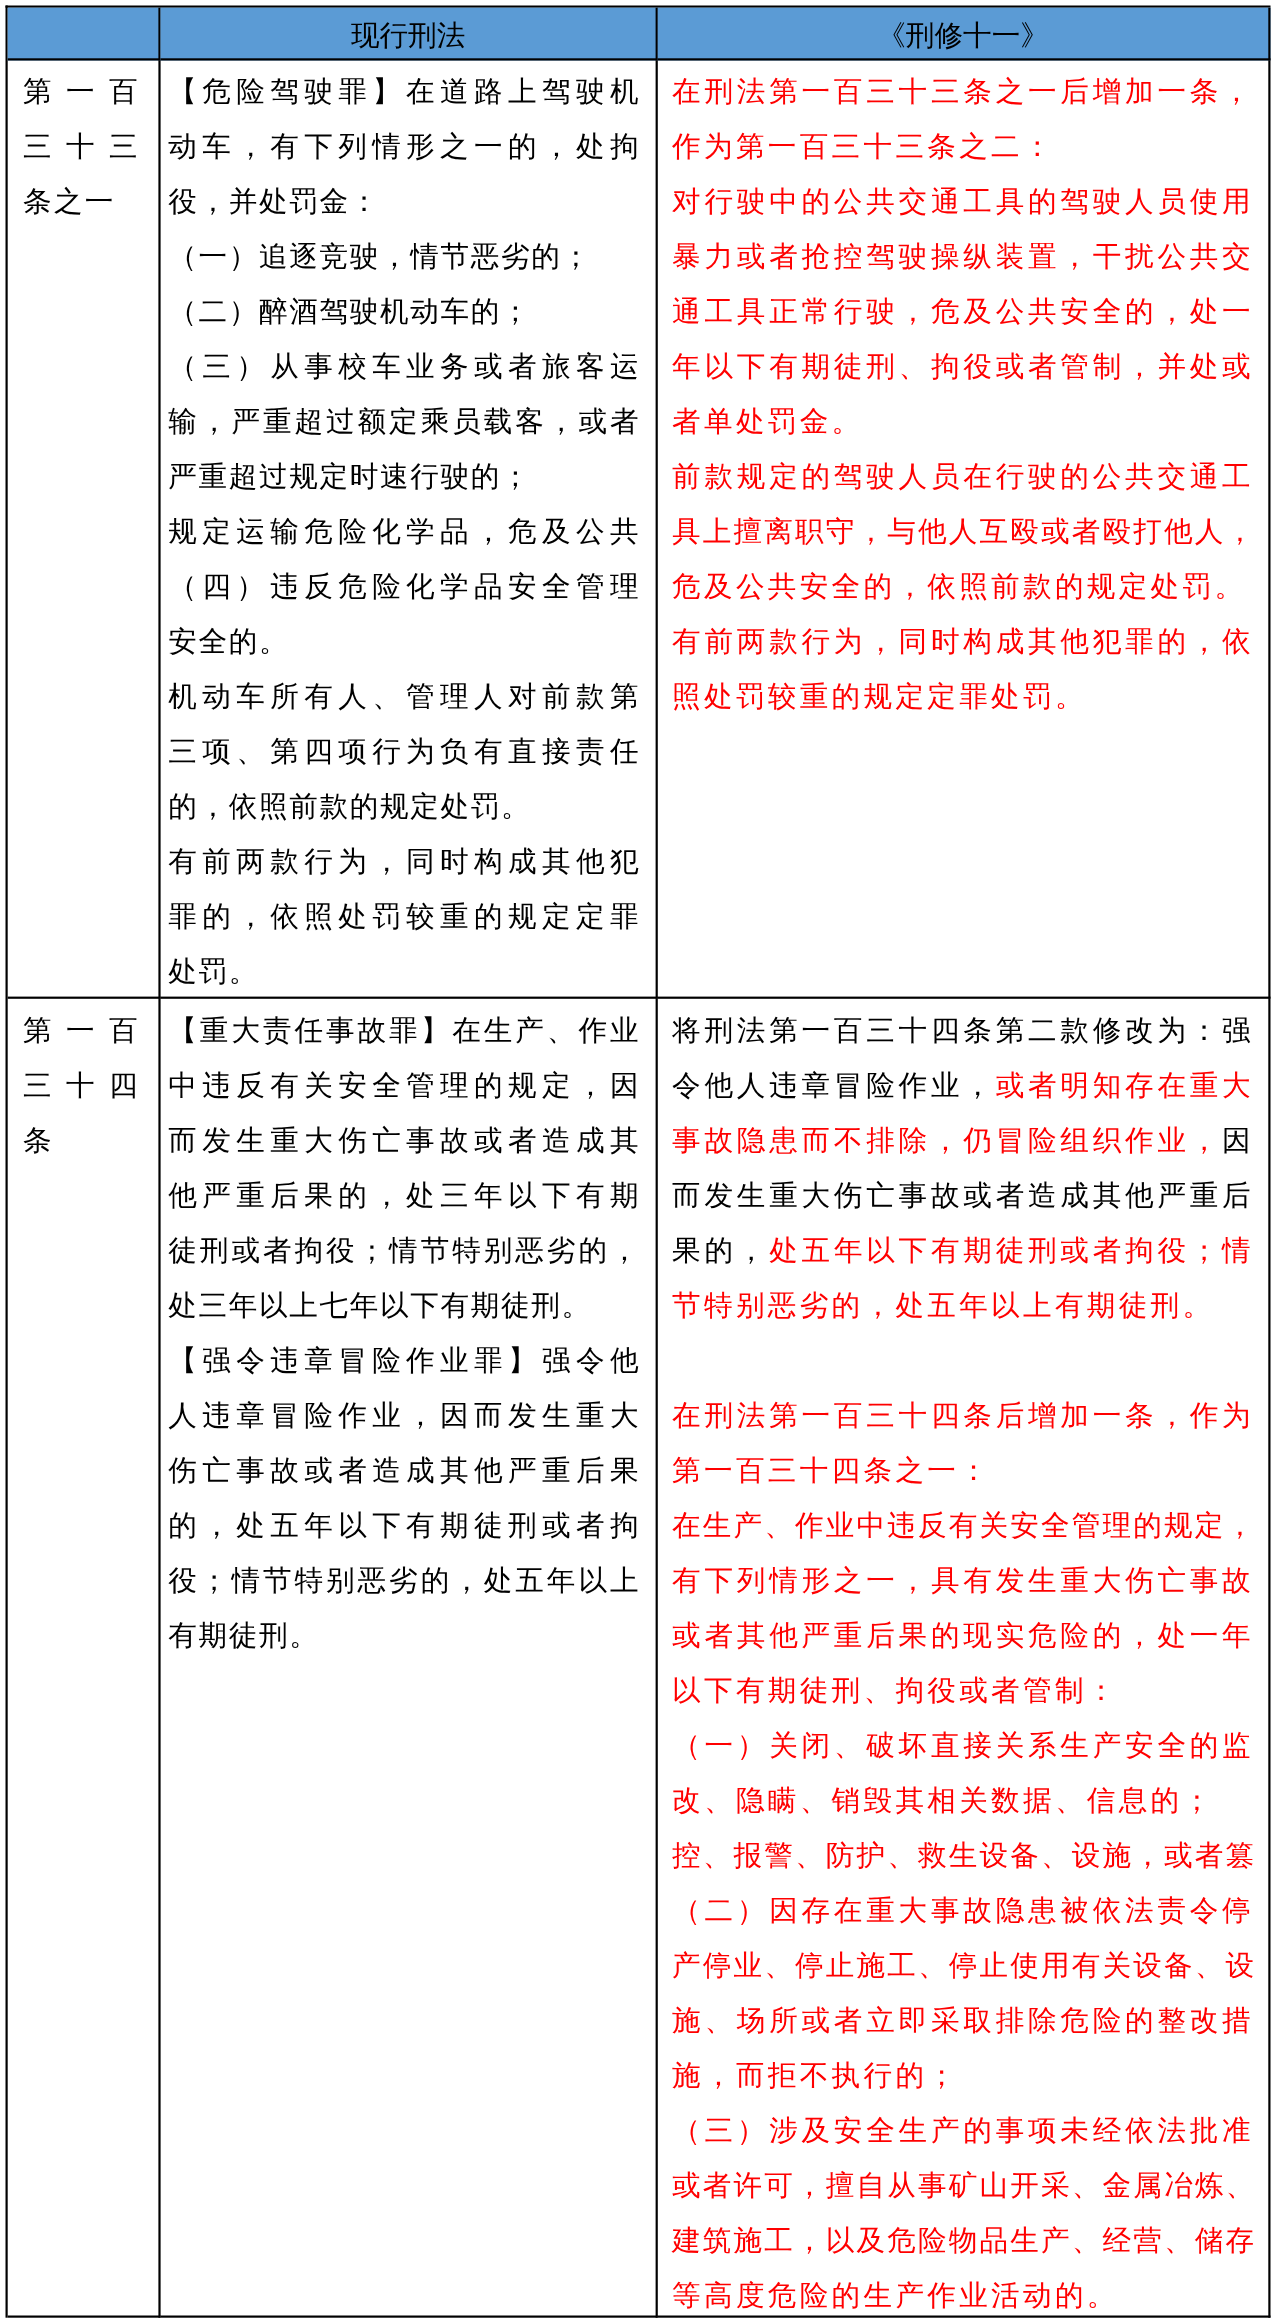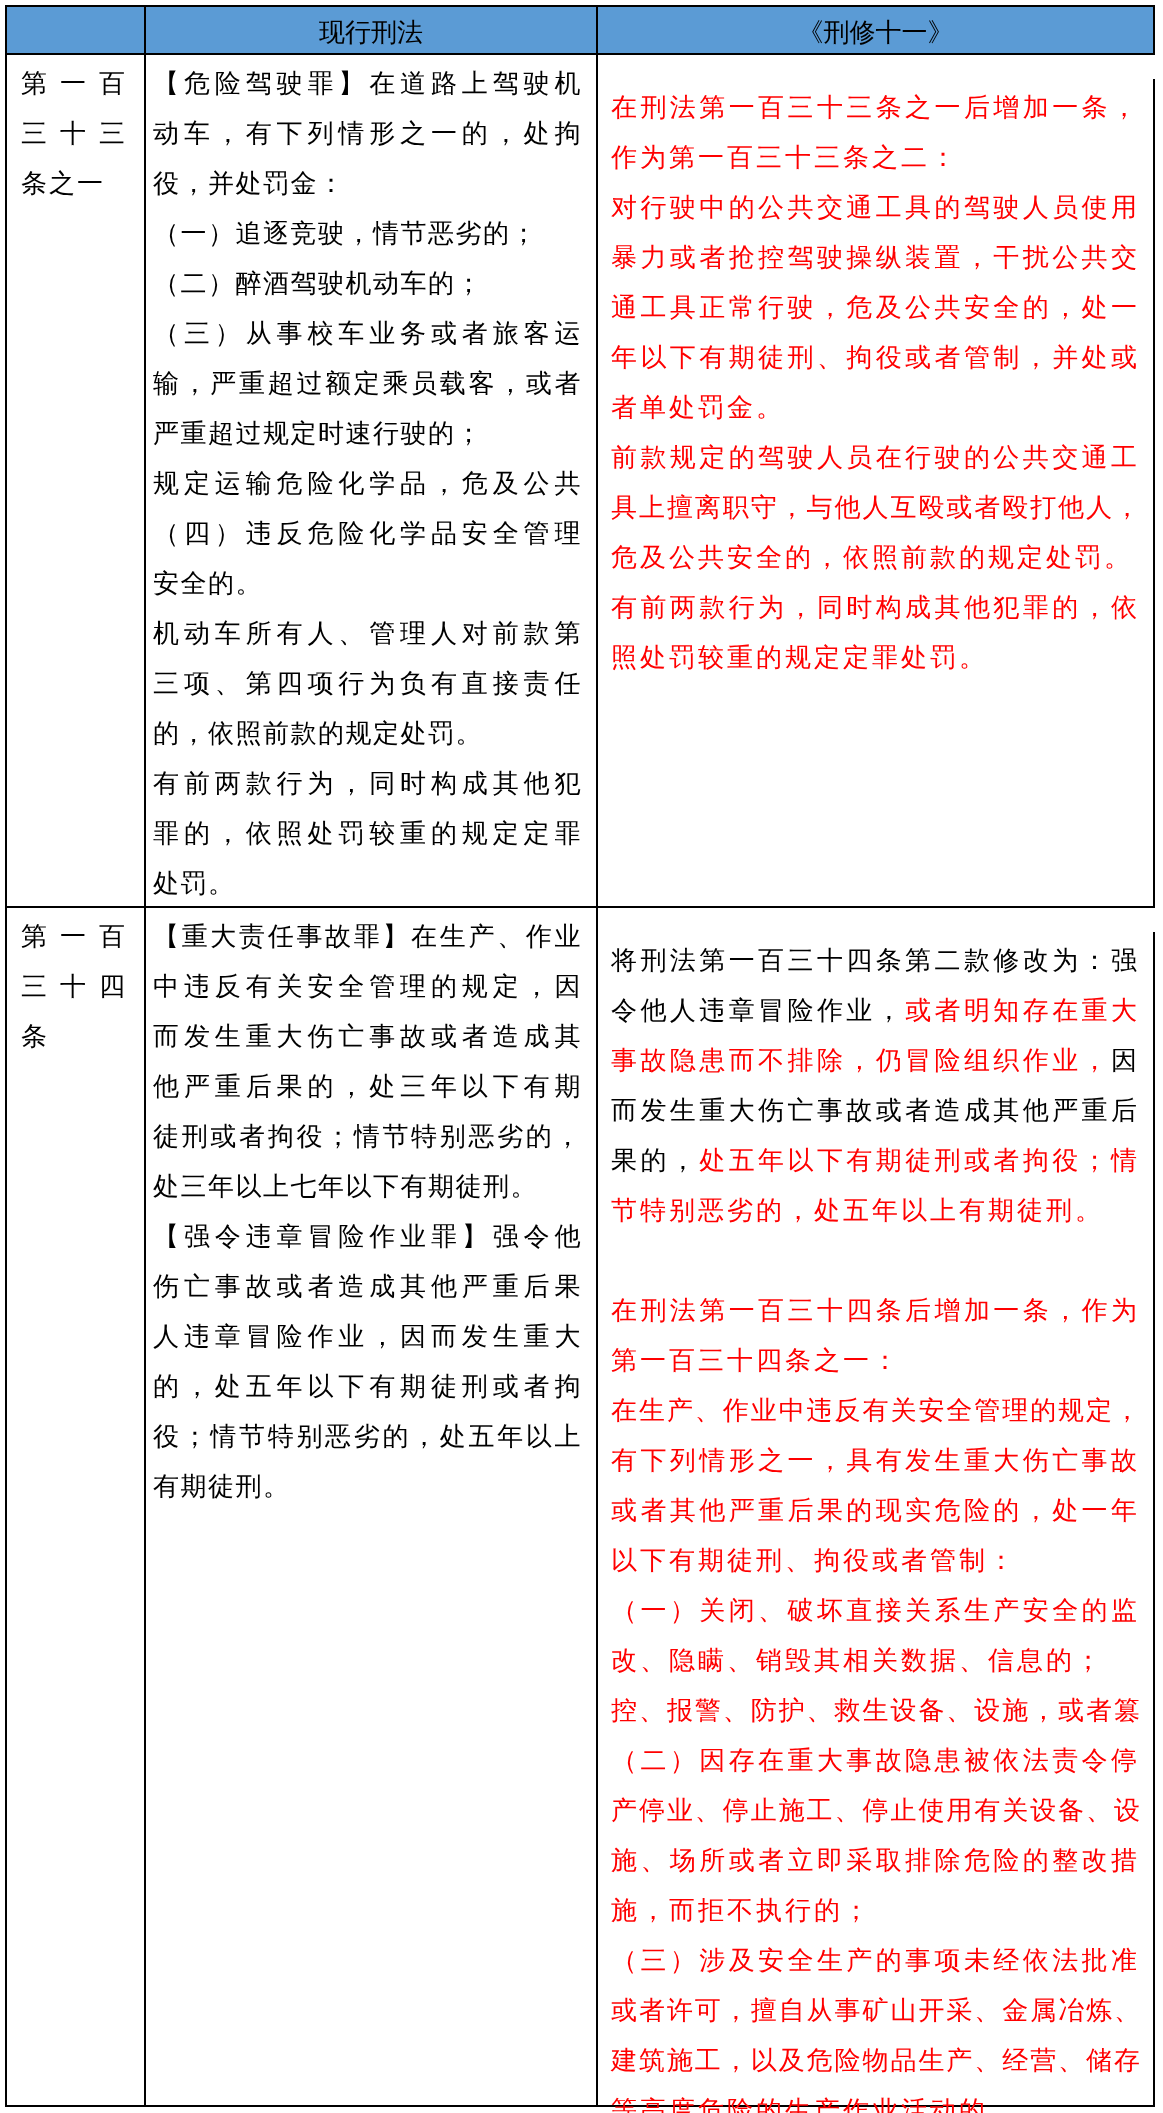--- a/index.html
+++ b/index.html
@@ -21,21 +21,21 @@
   }
   .hd {
     background: #5B9BD5; color: #000000;
     font-family: "Liberation Sans", sans-serif;
     font-size: 26px; line-height: 40px;
     display: flex; align-items: center; justify-content: center;
     padding-top: 3px;
   }
   .c1 { padding-left: 14px; padding-right: 17px; font-weight: normal; letter-spacing: 2px; }
   .c2 { padding-left: 7px; padding-right: 14px; letter-spacing: 1.5px; }
-  .c3 { padding-left: 13px; padding-right: 13px; letter-spacing: 3px; margin-top: 24px; }
+  .c3 { padding-left: 13px; padding-right: 13px; letter-spacing: 3px; }
   .ln { height: 50px; text-align: justify; text-align-last: justify; }
   .ln.last { text-align: center; text-align-last: left; }
   .ln.tight { letter-spacing: 0px; }
   .ln.blank { height: 50px; }
   [data-changed="true"] { color: #FF0000; }
   [data-changed="false"] { color: #000000; }
 </style>
 </head>
 <body>
 
@@ -101,22 +101,22 @@
       <div class="ln last">条</div>
     </div>
     <div class="cell c2">
       <div class="ln">【重大责任事故罪】在生产、作业</div>
       <div class="ln">中违反有关安全管理的规定，因</div>
       <div class="ln">而发生重大伤亡事故或者造成其</div>
       <div class="ln">他严重后果的，处三年以下有期</div>
       <div class="ln">徒刑或者拘役；情节特别恶劣的，</div>
       <div class="ln last">处三年以上七年以下有期徒刑。</div>
       <div class="ln">【强令违章冒险作业罪】强令他</div>
+      <div class="ln">人违章冒险作业，因而发生重大</div>
       <div class="ln">伤亡事故或者造成其他严重后果</div>
-      <div class="ln">人违章冒险作业，因而发生重大</div>
       <div class="ln">的，处五年以下有期徒刑或者拘</div>
       <div class="ln">役；情节特别恶劣的，处五年以上</div>
       <div class="ln last">有期徒刑。</div>
     </div>
     <div class="cell c3">
       <div class="ln"><span data-changed="false">将刑法第一百三十四条第二款修改为：强</span></div>
       <div class="ln"><span data-changed="false">令他人违章冒险作业，</span><span data-changed="true">或者明知存在重大</span></div>
       <div class="ln"><span data-changed="true">事故隐患而不排除，仍冒险组织作业，</span><span data-changed="false">因</span></div>
       <div class="ln"><span data-changed="false">而发生重大伤亡事故或者造成其他严重后</span></div>
       <div class="ln"><span data-changed="false">果的，</span><span data-changed="true">处五年以下有期徒刑或者拘役；情</span></div>

